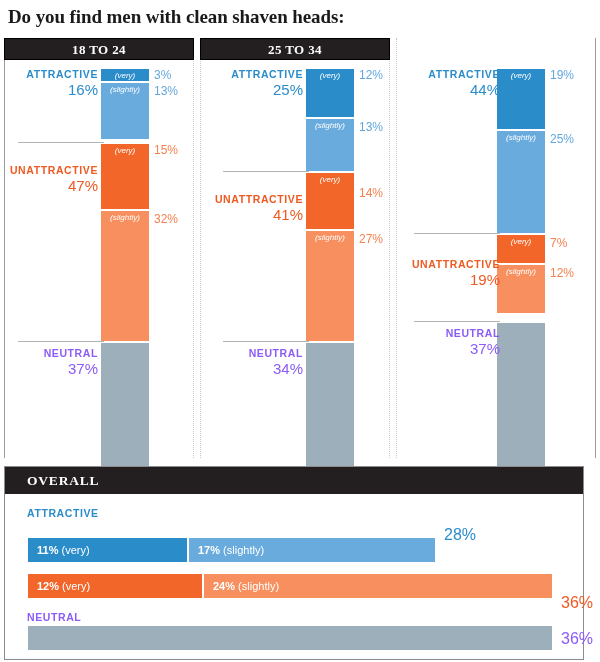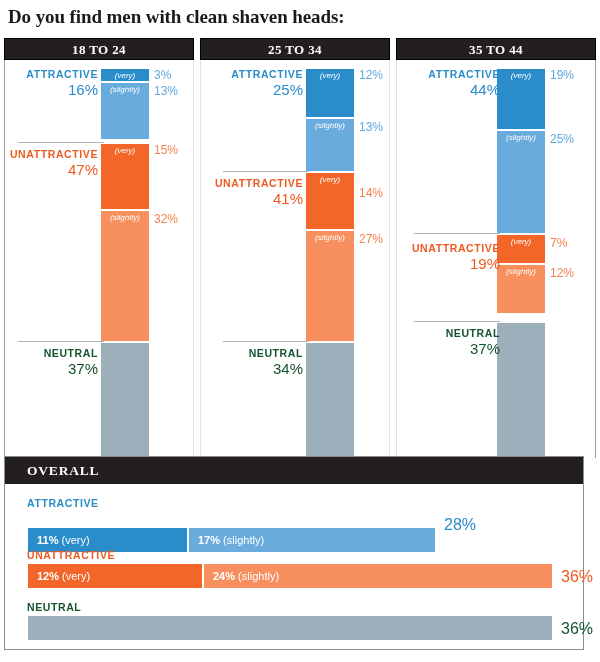--- a/index.html
+++ b/index.html
@@ -141,29 +141,29 @@
   }
 
   .c-blue-dark  { background: #2b8cca; }
   .c-blue-light { background: #6aabdd; }
   .c-org-dark   { background: #f2662a; }
   .c-org-light  { background: #f78f5e; }
   .c-gray       { background: #9dafba; }
 
   .t-blue { color: #2b8cca; }
   .t-blue-light { color: #62a8dd; }
-  .t-org  { color: #ee5a22; }
+  .t-org  { color: #ee5a22; margin-top: 16px; }
   .t-org-light { color: #f5814f; }
-  .t-gray { color: #14532d; }
+  .t-gray { color: #8b5cf6; }
 
   
   #overall {
     position: absolute;
     left: 4px;
-    top: 456px;
+    top: 466px;
     width: 580px;
     height: 194px;
     box-sizing: border-box;
     border: 1px solid #8c8c8c;
     background: #ffffff;
   }
   #overall-header {
     position: absolute;
     left: 0; top: 0;
     width: 100%;
@@ -322,23 +322,20 @@
       </div>
       <div class="glabel t-gray" style="top:287px; right:87px;">
         <span class="gname">NEUTRAL</span>
         <span class="gval">34%</span>
       </div>
     </div>
   </div>
 
   <div class="panel p2">
     <div class="panel-frame"></div>
-    <div class="panel-header">
-      <div class="panel-header-label">35 TO 44</div>
-    </div>
     <div class="panel-body">
       <div class="vbar" style="left:100px;">
         <div class="vseg c-blue-dark" style="top:8px;height:62px;">
           <div class="vseg-inner-label">(very)</div>
         </div>
         <div class="vseg-value t-blue-light" style="top:8px;">19%</div>
 
         <div class="vseg c-blue-light" style="top:70px;height:104px;">
           <div class="vseg-inner-label">(slightly)</div>
         </div>

